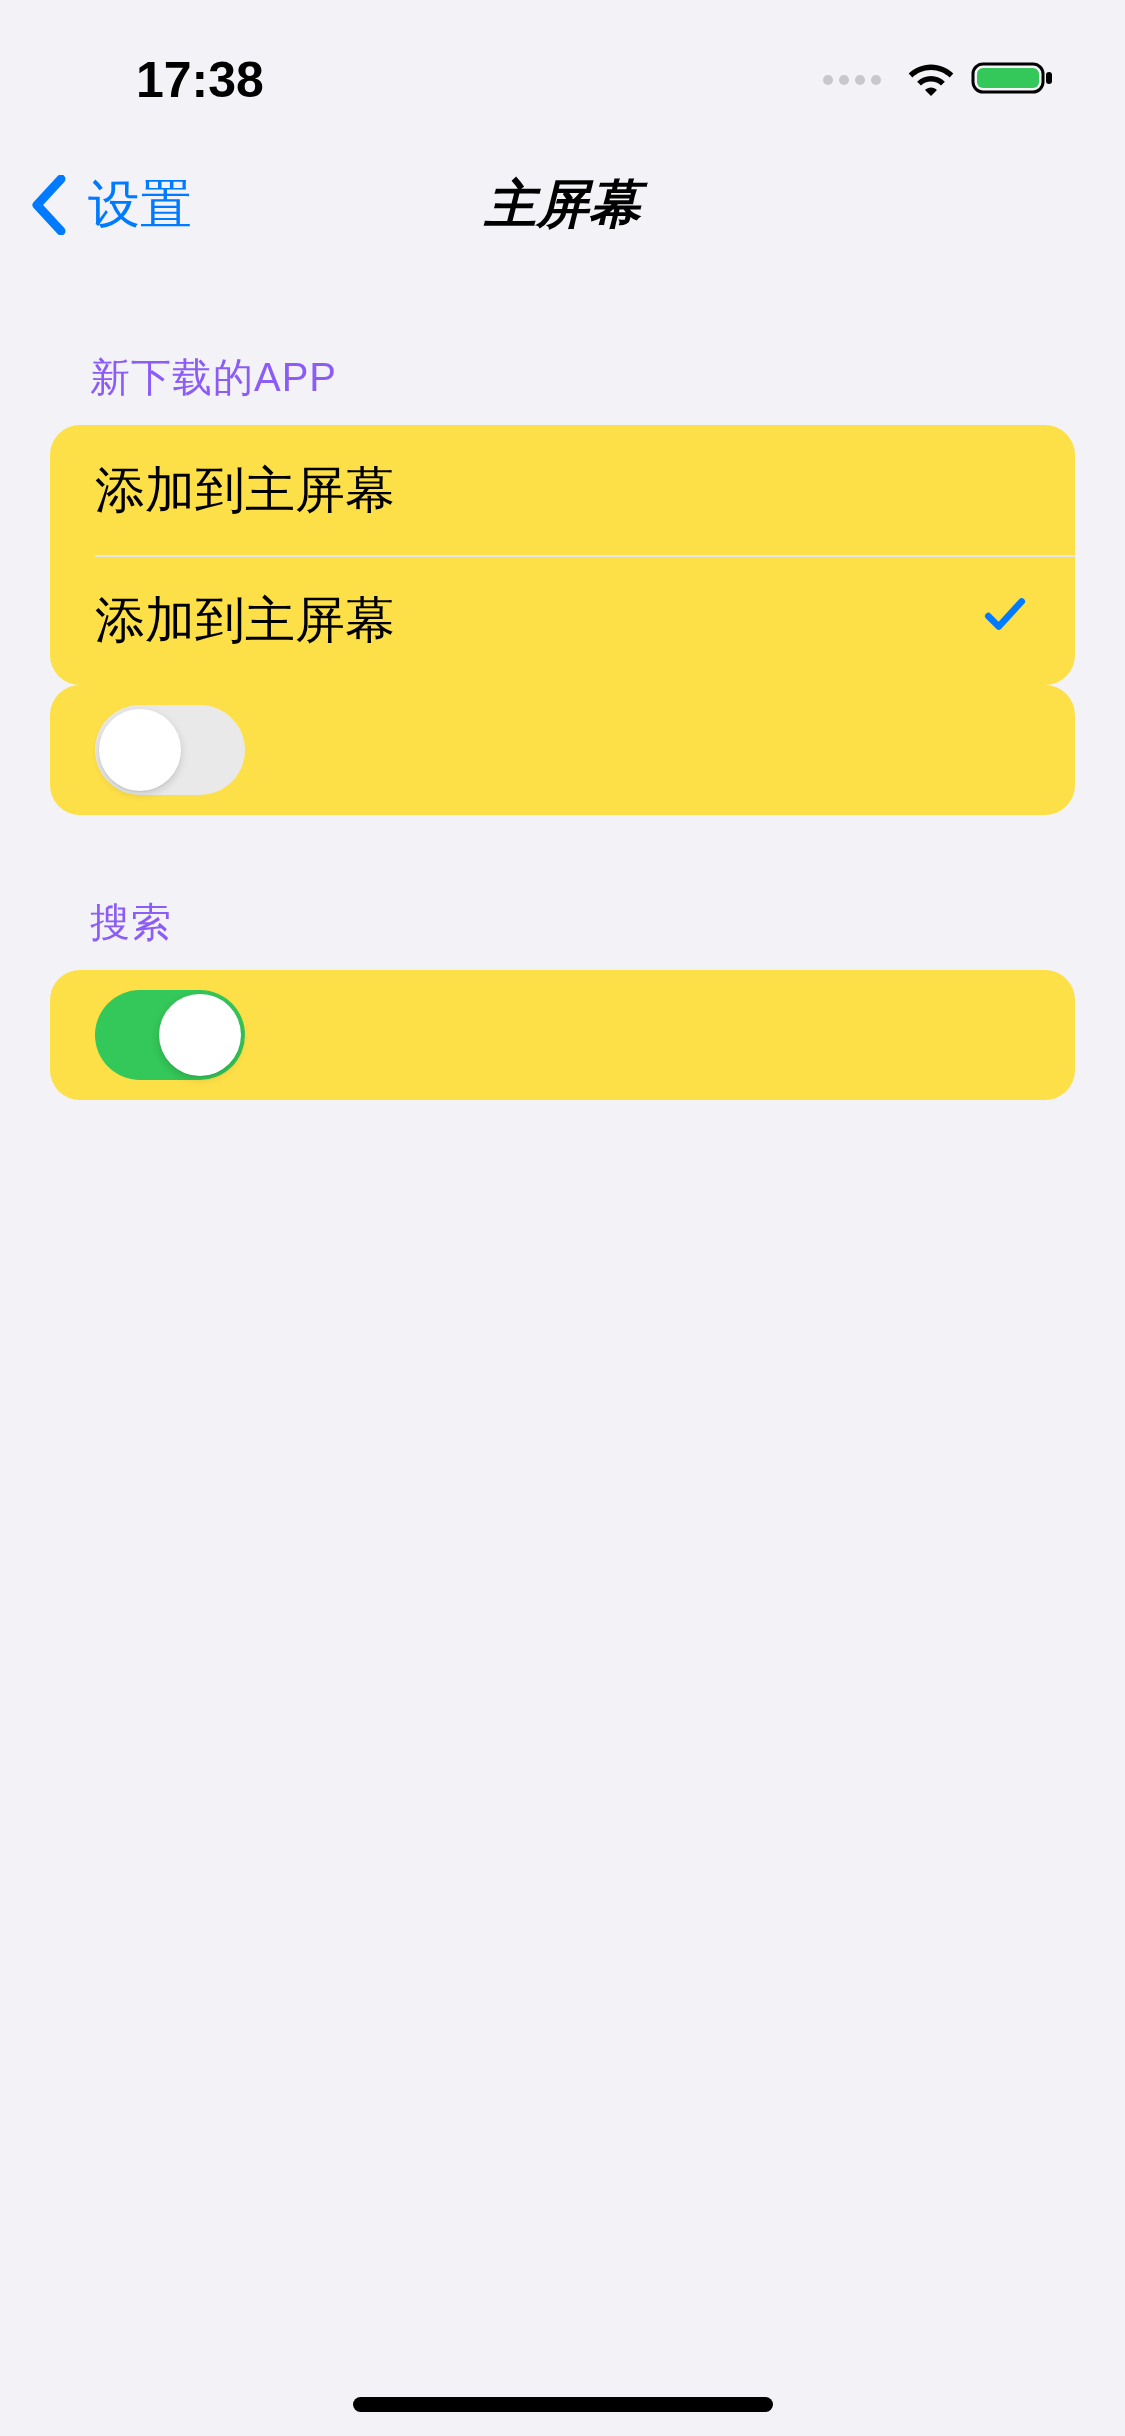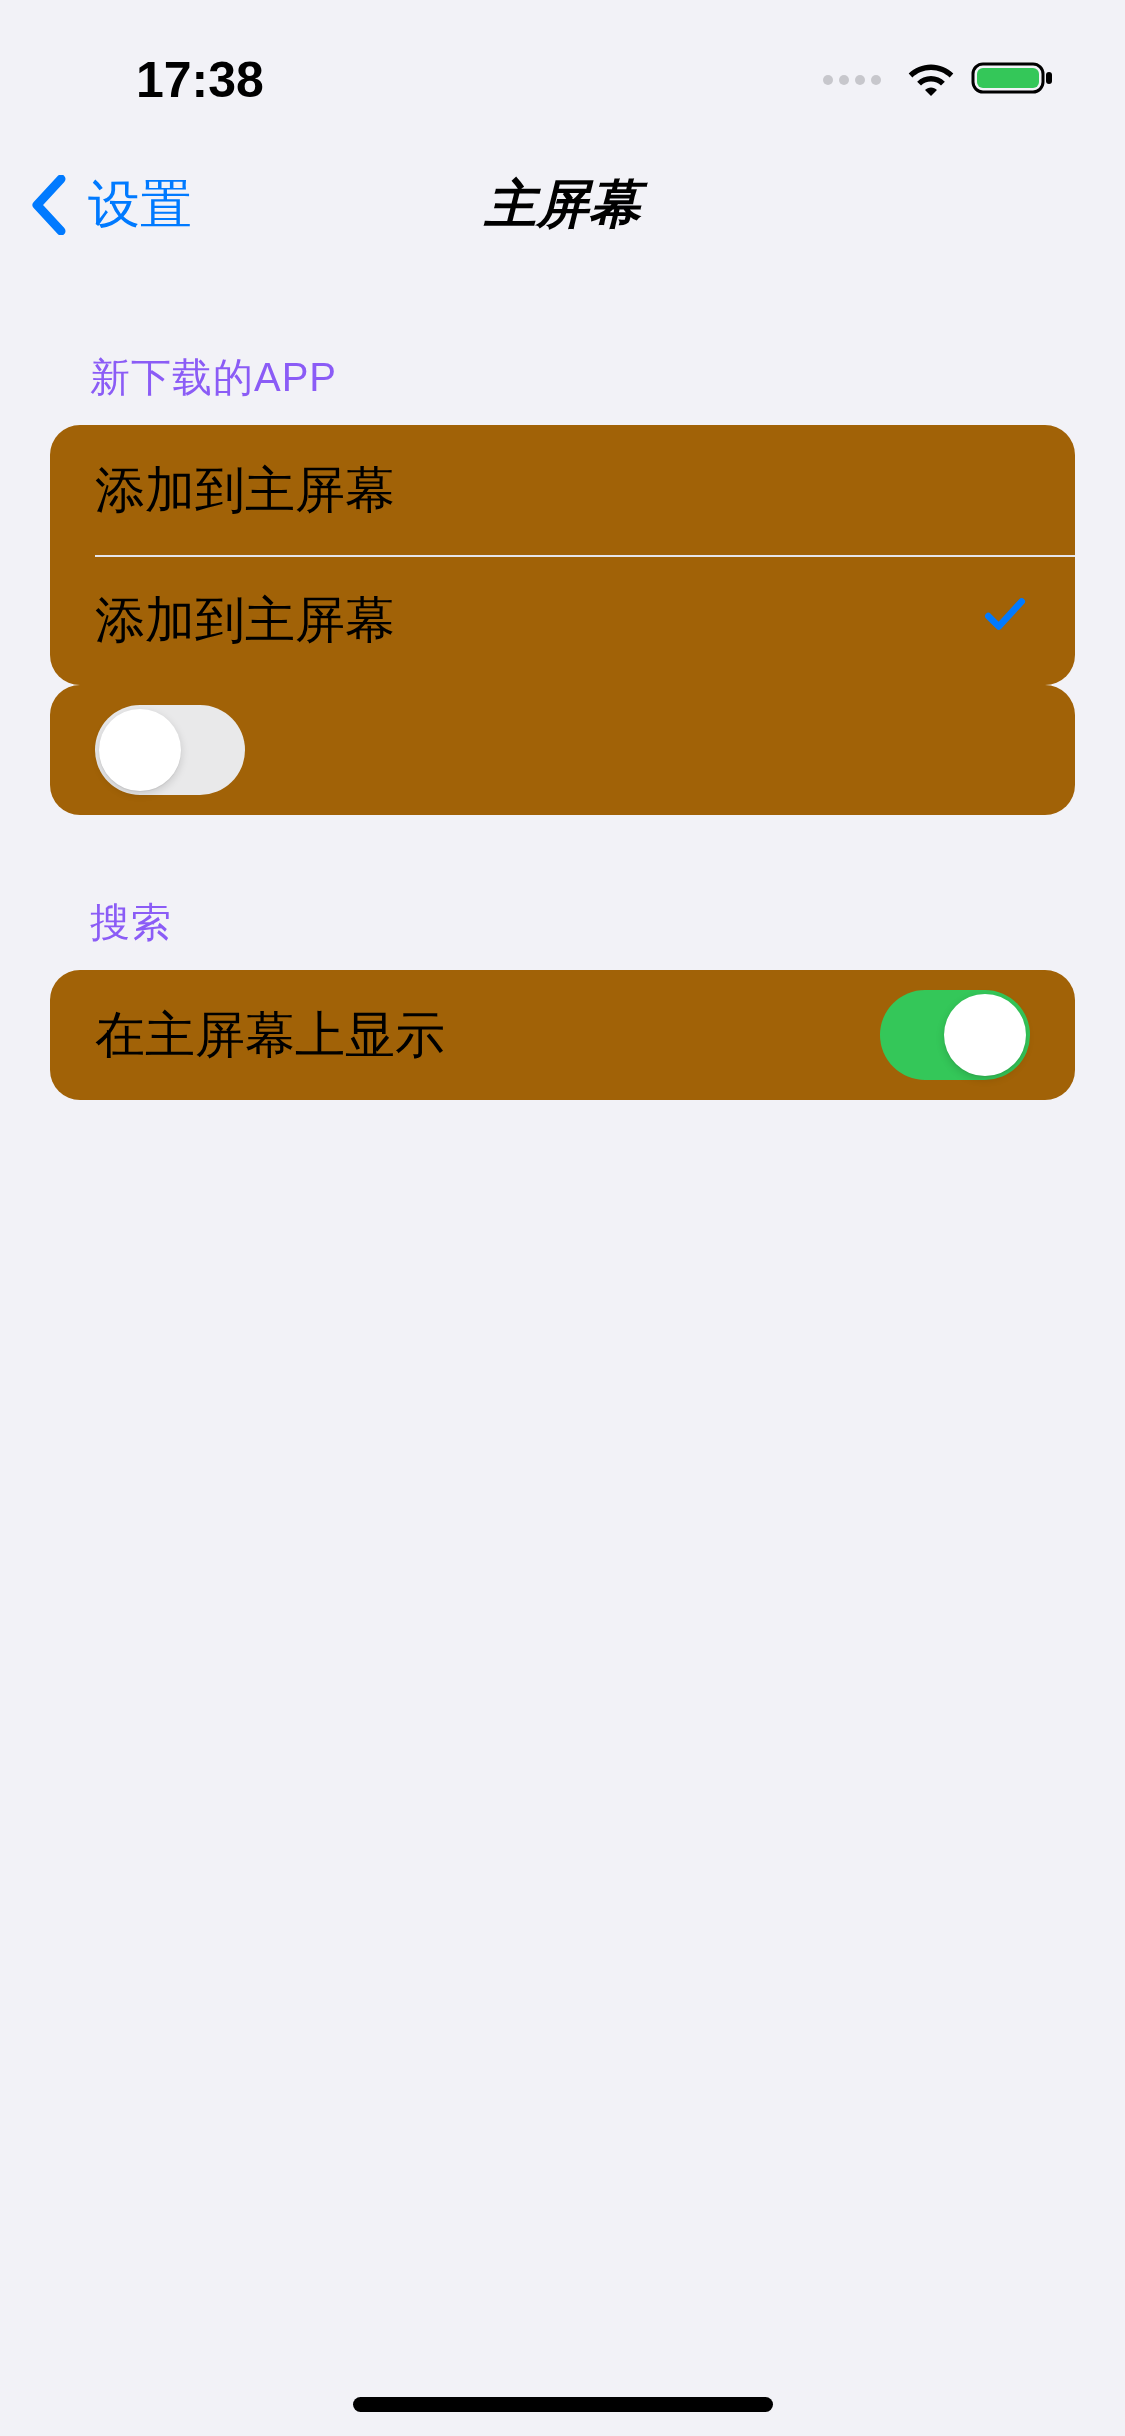--- a/index.html
+++ b/index.html
@@ -88,21 +88,21 @@
     .content {
       padding: 0 50px;
     }
     .section-header {
       font-size: 40px;
       color: #8b5cf6;
       padding: 80px 0 20px 40px;
       letter-spacing: 1px;
     }
     .group {
-      background: #a16207;
+      background: #fde047;
       border-radius: 30px;
       overflow: hidden;
     }
     .row {
       display: flex;
       align-items: center;
       justify-content: space-between;
       min-height: 130px;
       padding: 0 45px;
       font-size: 50px;
@@ -223,21 +223,20 @@
     <div class="row">
       <div class="toggle off">
         <div class="toggle-knob"></div>
       </div>
     </div>
   </div>
 
   <div class="section-header">搜索</div>
   <div class="group">
     <div class="row">
-      <span>在主屏幕上显示</span>
       <div class="toggle on">
         <div class="toggle-knob"></div>
       </div>
     </div>
   </div>
 </div>
 
 <div class="home-indicator"></div>
 
 </body></html>

